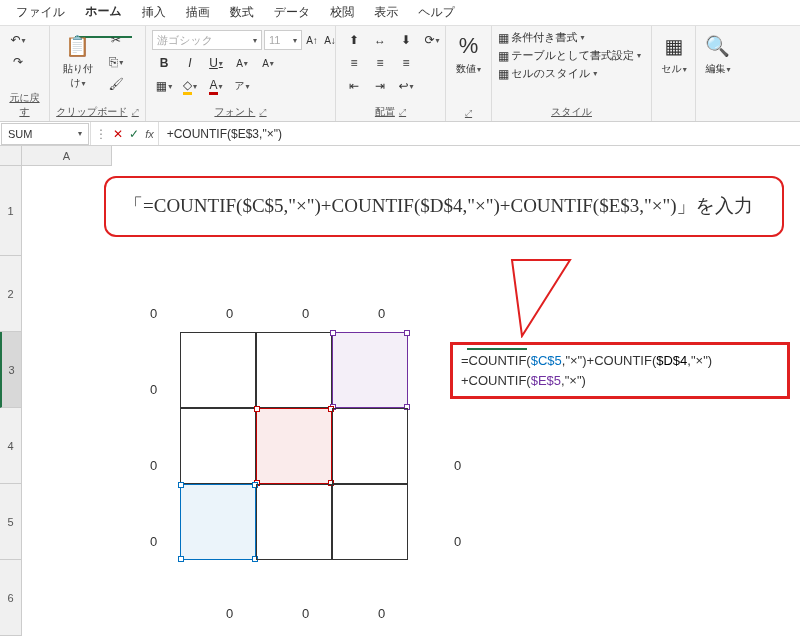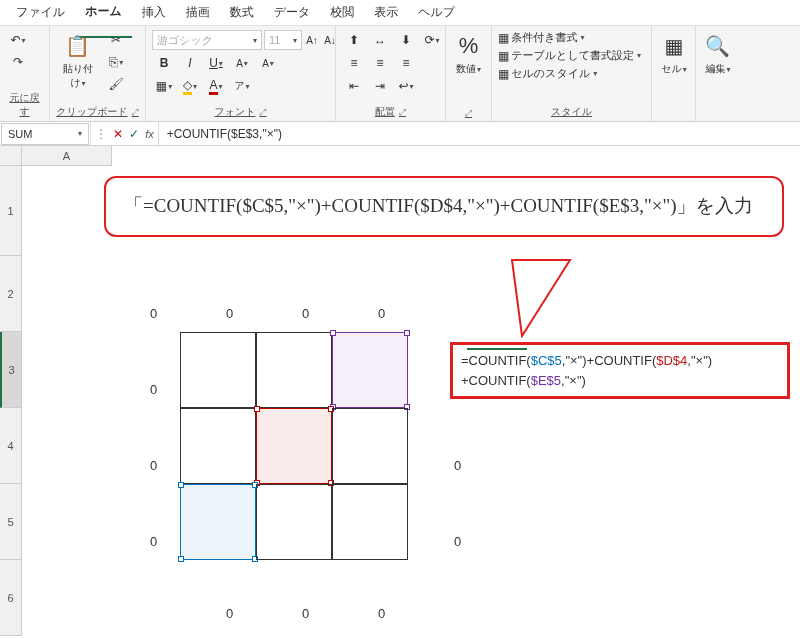--- a/index.html
+++ b/index.html
@@ -49,21 +49,21 @@
 .handle { position: absolute; width: 6px; height: 6px; background: #fff; border: 1px solid; transform: translate(-50%,-50%); }
 
 
 .callout { position: absolute; border: 2px solid #e02020; background: #fff; border-radius: 12px; padding: 14px 18px; font-size: 19px; line-height: 1.5; font-family: serif; }
 .callout-tail { position: absolute; }
 
 
 .editbox { position: absolute; border: 3px solid #e02020; background: #fff; padding: 6px 8px; font-size: 13px; font-family: 'Meiryo', sans-serif; line-height: 1.5; }
 .editbox .topline { position: absolute; top: 3px; left: 14px; width: 60px; height: 2px; background: #217346; }
 .ref-c { color: #0070c0; }
-.ref-d { color: #b91c1c; }
+.ref-d { color: #000000; }
 .ref-e { color: #7030a0; }
 </style>
 </head>
 <body>
 
 <div class="menubar">
   <div class="tab">ファイル</div>
   <div class="tab active">ホーム</div>
   <div class="tab">挿入</div>
   <div class="tab">描画</div>

